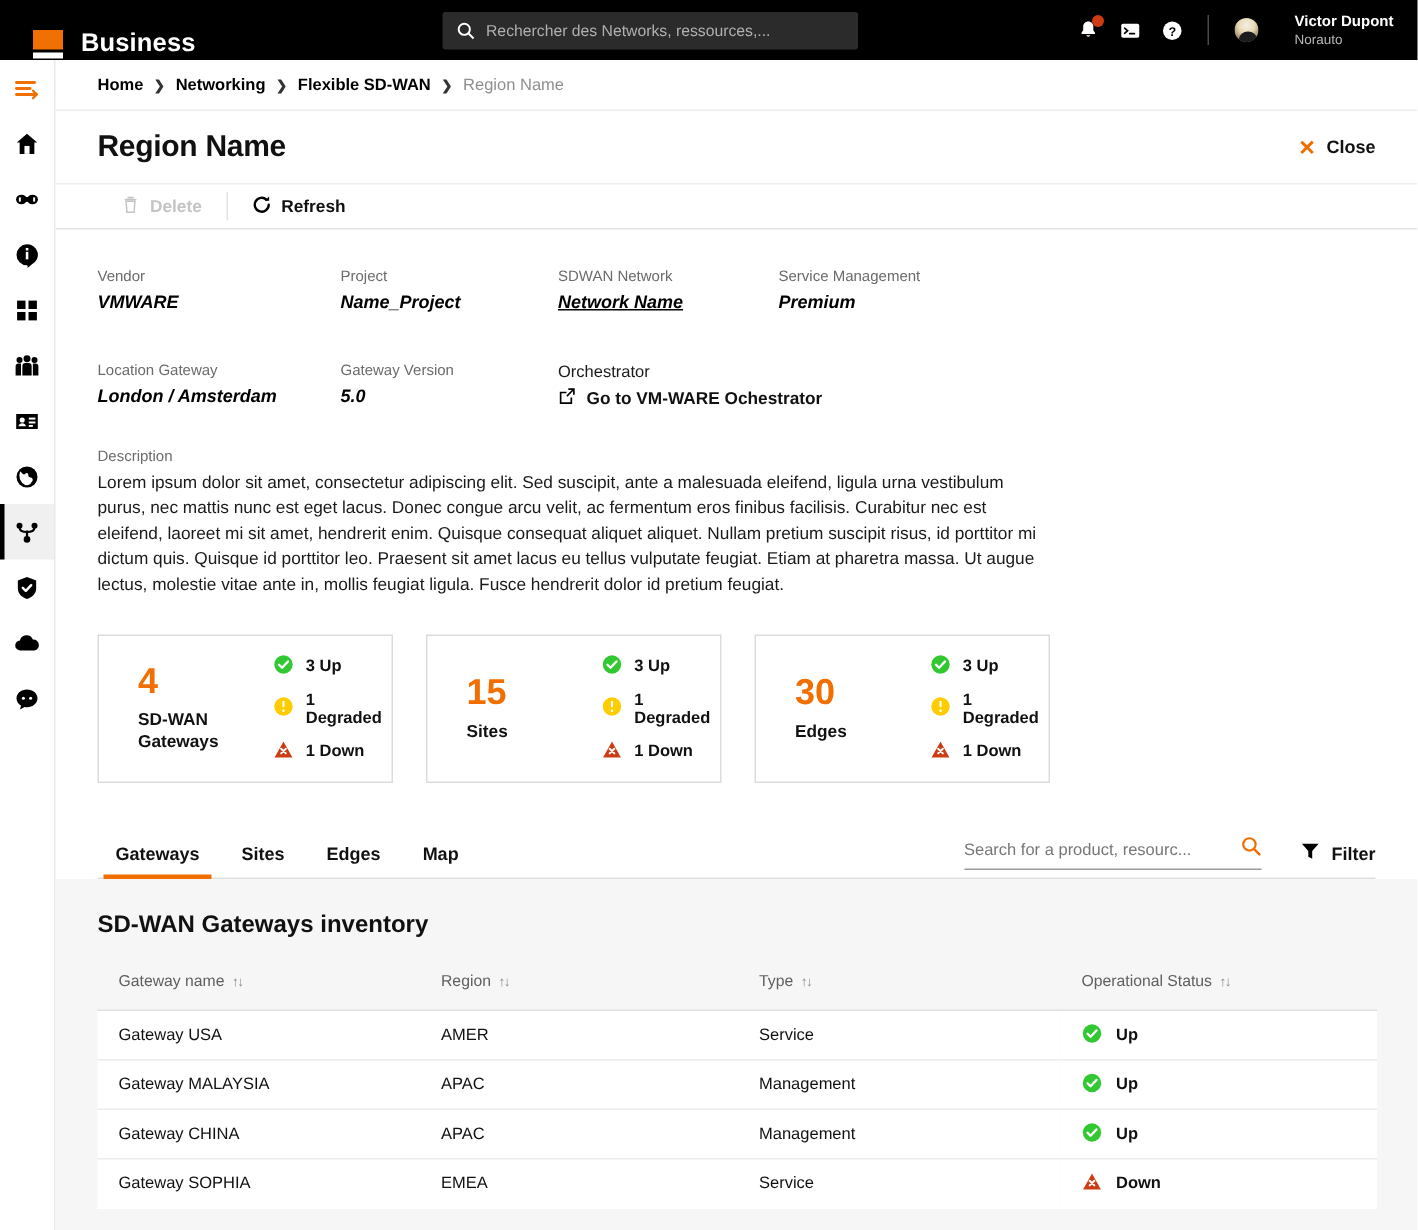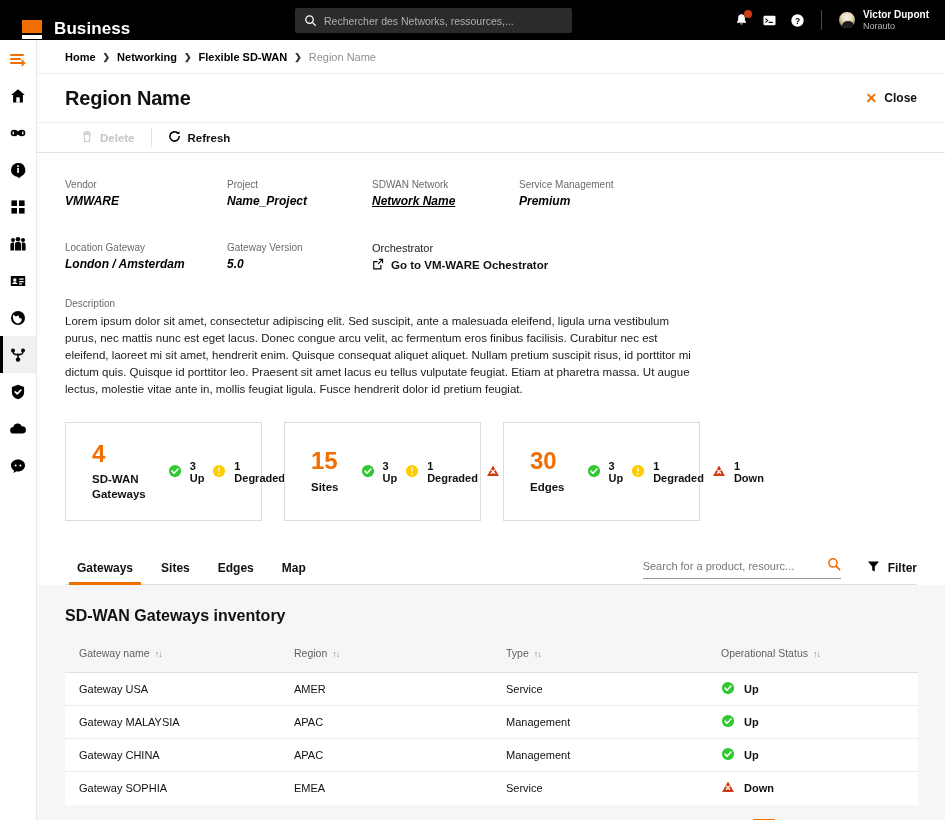--- a/index.html
+++ b/index.html
@@ -56,21 +56,21 @@
     position: absolute; right: 16px; top: 0; height: 40px;
     display: flex; align-items: center; gap: 13px;
   }
   .ticon { position: relative; cursor: pointer; display: flex; align-items: center; }
   .badge-dot {
     position: absolute; top: -3px; right: -3px;
     width: 8px; height: 8px; background: #cd3c14;
     border-radius: 50%;
   }
   .divider-v { width: 1px; height: 20px; background: #4a4a4a; margin: 0 3px; }
-  .user-chip { display: flex; align-items: center; gap: 7px; cursor: pointer; }
+  .user-chip { display: flex; align-items: center; gap: 23px; cursor: pointer; }
   .avatar {
     width: 18px; height: 18px; border-radius: 50%;
     background: radial-gradient(circle at 50% 30%, #f5f0e6 0%, #e8d9b5 40%, #5a4a2a 100%);
     border: 1px solid #000; position: relative; overflow: hidden;
   }
   .avatar:after {
     content: ""; position: absolute; left: 3px; top: 9px;
     width: 12px; height: 10px; border-radius: 50% 50% 40% 40%;
     background: #1c1c1c;
   }
@@ -176,21 +176,21 @@
 
   
   .metrics { display: flex; gap: 22px; margin-top: 24px; }
   .mcard {
     width: 197px; height: 99px; border: 1px solid #dcdcdc; background: #fff;
     display: flex; align-items: center; padding: 0 2px 0 26px; gap: 22px;
   }
   .m-left { width: 72px; }
   .m-num { font-size: 24px; font-weight: bold; color: #f16e00; line-height: 1.1; }
   .m-name { font-size: 11.5px; font-weight: bold; color: #111; line-height: 1.3; margin-top: 5px; }
-  .m-right { display: flex; gap: 8px; }
+  .m-right { display: flex; flex-direction: column; gap: 8px; }
   .m-stat { display: flex; align-items: center; gap: 8px; font-size: 11px; font-weight: bold; }
 
   
   .tabs-row {
     margin-top: 30px; border-bottom: 1px solid #dfdfdf;
     display: flex; align-items: flex-end; justify-content: space-between;
     height: 34px;
   }
   .tabs { display: flex; gap: 4px; }
   .tab {

